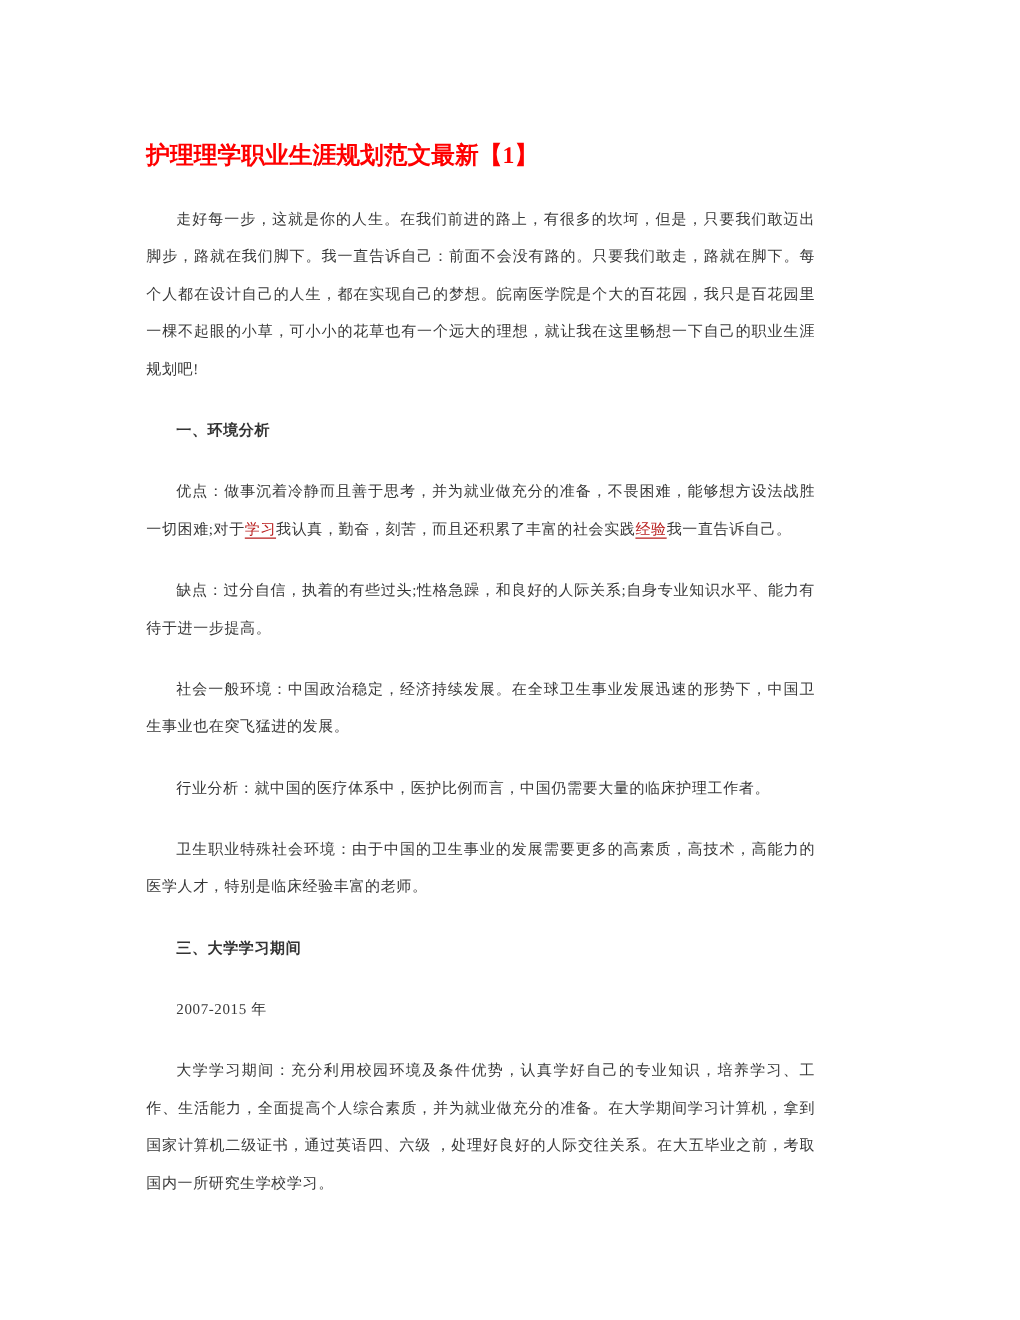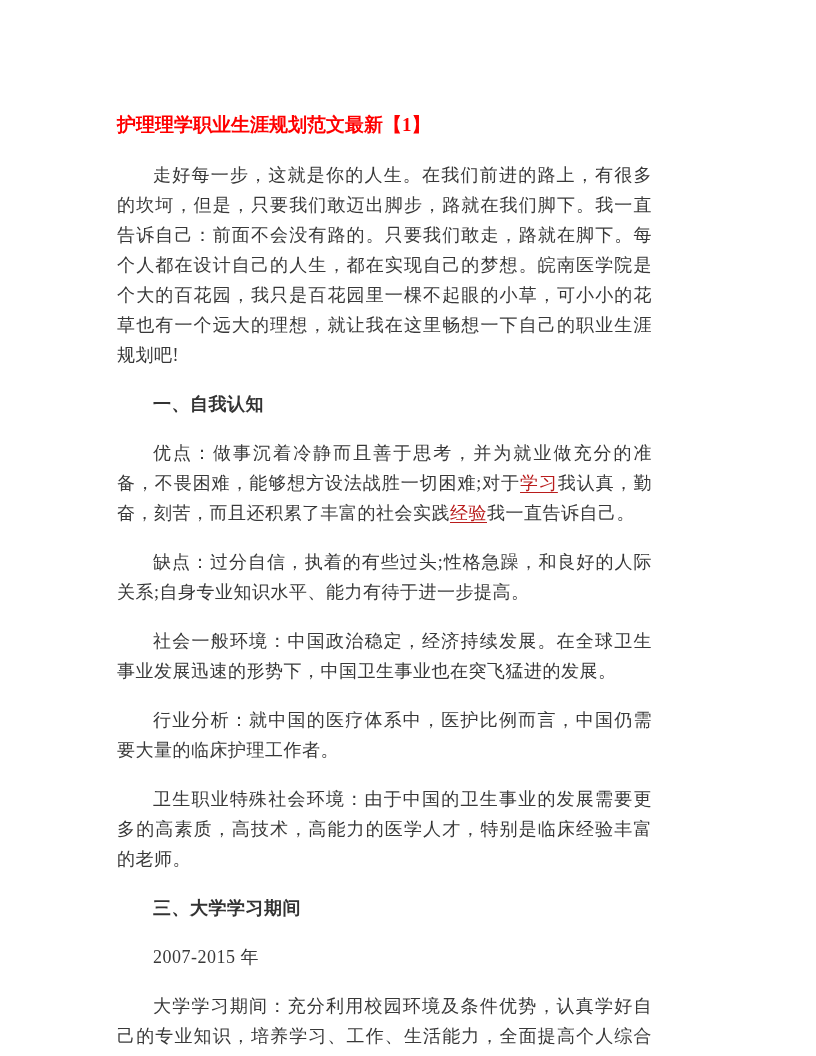--- a/index.html
+++ b/index.html
@@ -19,21 +19,21 @@
   }
   .doc-title {
     margin: 0 0 22px 0;
     font-size: 19px;
     line-height: 26px;
     font-weight: bold;
     color: #ff0000;
   }
   .doc-body p {
     margin: 0 0 19px 0;
-    font-size: 18px;
+    font-size: 12px;
     line-height: 30px;
     color: #383838;
     text-indent: 2em;
     text-align: justify;
     letter-spacing: 0.5px;
   }
   .doc-body p.heading {
     font-weight: bold;
     color: #333333;
     text-align: left;
@@ -45,21 +45,21 @@
     cursor: pointer;
   }
 </style>
 </head>
 <body>
 
 <div class="page">
   <h1 class="doc-title">护理理学职业生涯规划范文最新【1】</h1>
   <div class="doc-body" id="doc-body">
       <p class="para"><span>走好每一步，这就是你的人生。在我们前进的路上，有很多的坎坷，但是，只要我们敢迈出脚步，路就在我们脚下。我一直告诉自己：前面不会没有路的。只要我们敢走，路就在脚下。每个人都在设计自己的人生，都在实现自己的梦想。皖南医学院是个大的百花园，我只是百花园里一棵不起眼的小草，可小小的花草也有一个远大的理想，就让我在这里畅想一下自己的职业生涯规划吧!</span></p>
-      <p class="heading"><span>一、自我认知</span></p>
+      <p class="heading"><span>一、环境分析</span></p>
       <p class="para"><span>优点：做事沉着冷静而且善于思考，并为就业做充分的准备，不畏困难，能够想方设法战胜一切困难;对于</span><a class="inline-link">学习</a><span>我认真，勤奋，刻苦，而且还积累了丰富的社会实践</span><a class="inline-link">经验</a><span>我一直告诉自己。</span></p>
       <p class="para"><span>缺点：过分自信，执着的有些过头;性格急躁，和良好的人际关系;自身专业知识水平、能力有待于进一步提高。</span></p>
       <p class="para"><span>社会一般环境：中国政治稳定，经济持续发展。在全球卫生事业发展迅速的形势下，中国卫生事业也在突飞猛进的发展。</span></p>
       <p class="para"><span>行业分析：就中国的医疗体系中，医护比例而言，中国仍需要大量的临床护理工作者。</span></p>
       <p class="para"><span>卫生职业特殊社会环境：由于中国的卫生事业的发展需要更多的高素质，高技术，高能力的医学人才，特别是临床经验丰富的老师。</span></p>
       <p class="heading"><span>三、大学学习期间</span></p>
       <p class="para"><span>2007-2015 年</span></p>
       <p class="para"><span>大学学习期间：充分利用校园环境及条件优势，认真学好自己的专业知识，培养学习、工作、生活能力，全面提高个人综合素质，并为就业做充分的准备。在大学期间学习计算机，拿到国家计算机二级证书，通过英语四、六级 ，处理好良好的人际交往关系。在大五毕业之前，考取国内一所研究生学校学习。</span></p>
     </div>
 </div>

